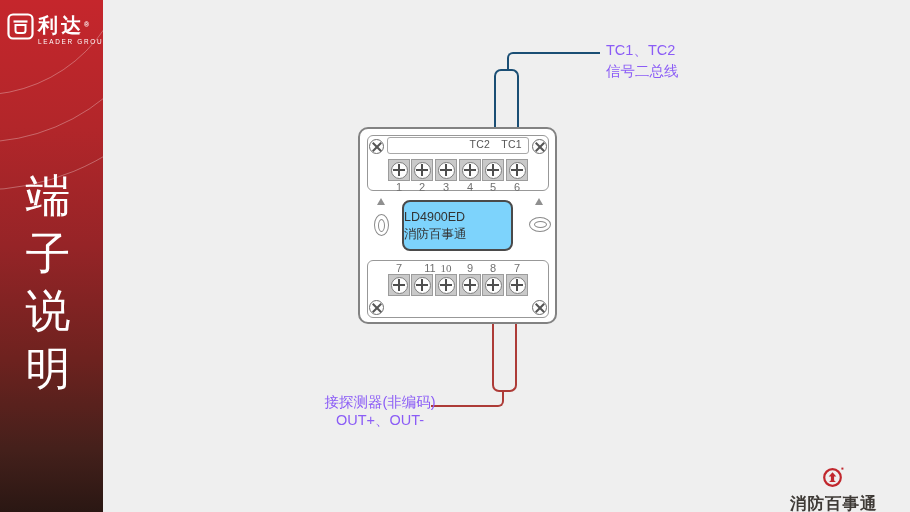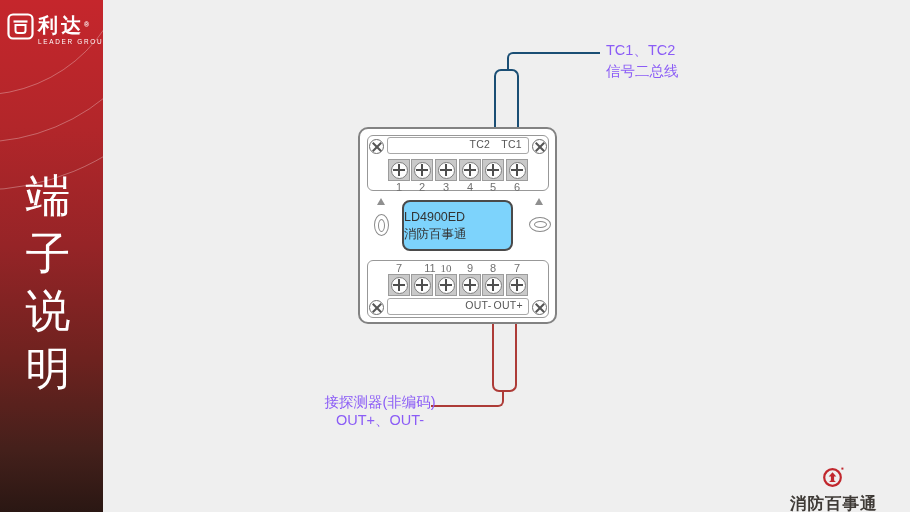--- a/index.html
+++ b/index.html
@@ -182,24 +182,20 @@
     <div class="screw" style="left:99px; top:145px;">
         <div class="c"></div>
       </div>
     <div class="screw" style="left:122px; top:145px;">
         <div class="c"></div>
       </div>
     <div class="screw" style="left:146px; top:145px;">
         <div class="c"></div>
       </div>
 
-    <div class="strip strip-bottom">
-      <span>OUT-</span>
-      <span>OUT+</span>
-    </div>
     <div class="cscrew" style="left:9px; top:171px;"></div>
     <div class="cscrew" style="left:172px; top:171px;"></div>
   </div>
 
   <div class="footer-logo">
     <svg width="23" height="23" viewBox="0 0 23 23">
       <circle cx="10.5" cy="11.5" r="8.3" fill="none" stroke="#c1272d" stroke-width="2.2"></circle>
       <path d="M10.5 6.2 L14.3 10.4 H12.1 V13.6 C12.1 14.9 12.9 15.7 14.1 16 H6.9 C8.1 15.7 8.9 14.9 8.9 13.6 V10.4 H6.7 Z" fill="#c1272d"></path>
       <rect x="19.4" y="1.6" width="2" height="2" fill="#c1272d"></rect>
     </svg>

